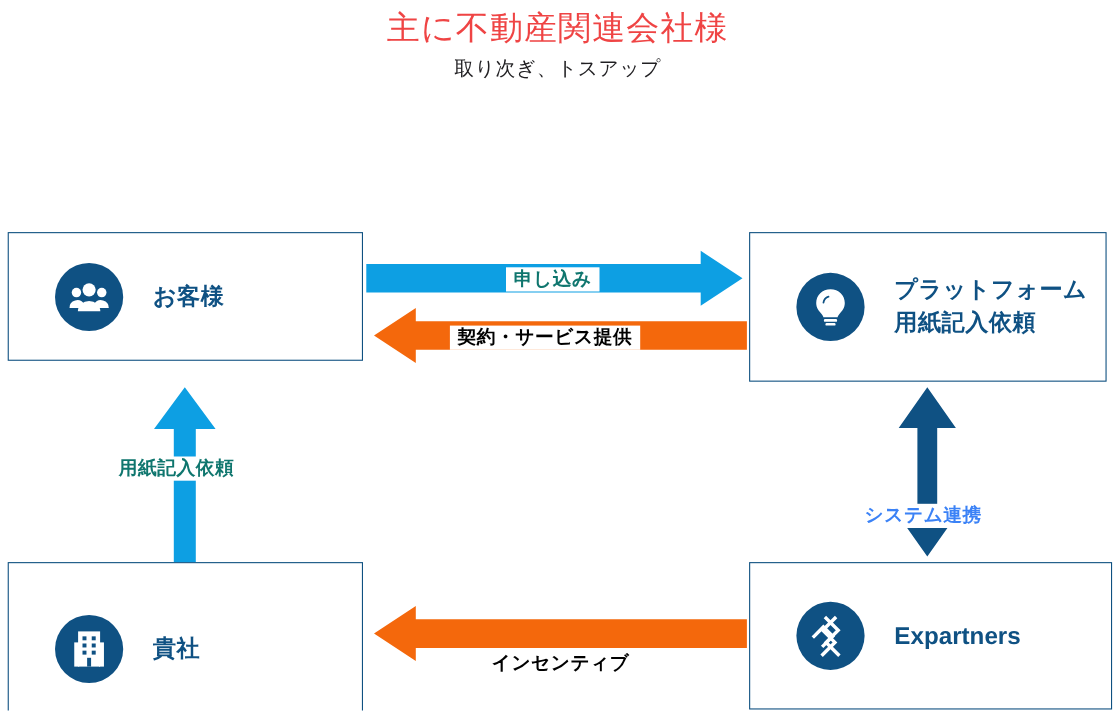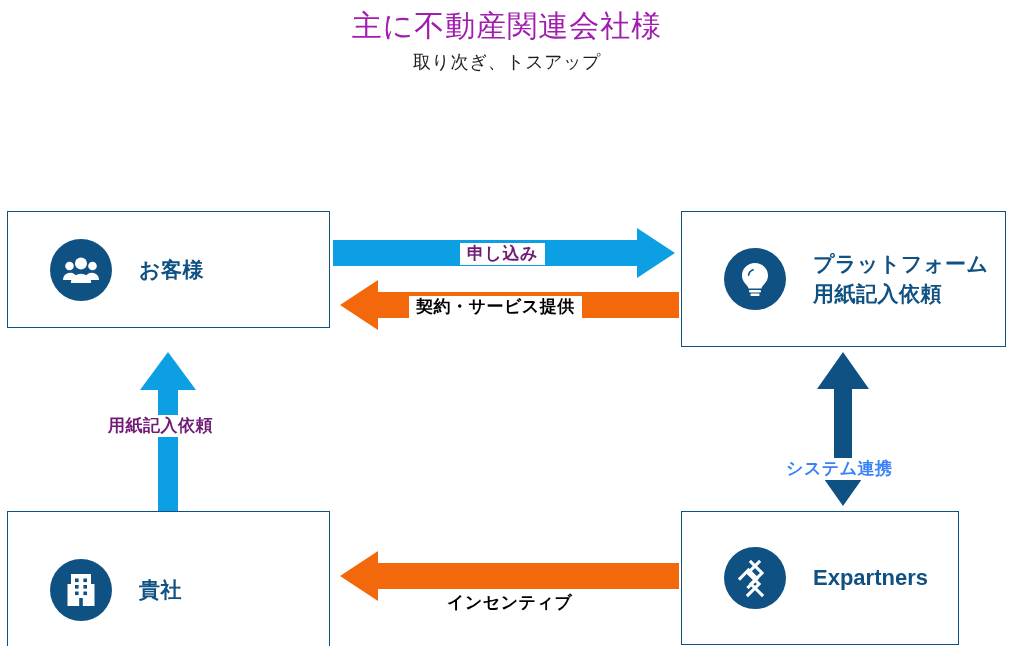--- a/index.html
+++ b/index.html
@@ -22,21 +22,21 @@
     top: 6px;
     left: 0;
     width: 1014px;
     text-align: center;
   }
   #title-main {
     font-family: "Liberation Serif", "DejaVu Serif", serif;
     font-size: 30px;
     line-height: 40px;
     letter-spacing: 1px;
-    color: #a21caf;
+    color: #ef4444;
     font-weight: 400;
   }
   #title-sub {
     font-family: "Liberation Serif", "DejaVu Serif", serif;
     font-size: 18px;
     line-height: 26px;
     letter-spacing: 0.5px;
     color: #201f22;
     font-weight: 400;
     margin-top: 3px;
@@ -74,21 +74,21 @@
     white-space: pre-line;
   }
   .node-label.latin {
     font-size: 22px;
     letter-spacing: 0px;
   }
 
   #box-customer   { left: 7px;   top: 211px; width: 323px; height: 117px; }
   #box-platform   { left: 681px; top: 211px; width: 325px; height: 136px; }
   #box-yourcomp   { left: 7px;   top: 511px; width: 323px; height: 158px; }
-  #box-expartners { left: 681px; top: 511px; width: 278px; height: 134px; }
+  #box-expartners { left: 681px; top: 511px; width: 330px; height: 134px; }
 
   
   #arrow-layer {
     position: absolute;
     left: 0; top: 0;
     width: 1014px;
     height: 646px;
     z-index: 2;
   }
 
@@ -97,21 +97,21 @@
     position: absolute;
     font-size: 17px;
     font-weight: 700;
     letter-spacing: 0.5px;
     white-space: nowrap;
     z-index: 6;
     background: #ffffff;
     padding: 0 7px;
     line-height: 22px;
   }
-  .lbl-blue  { color: #701a75; }
+  .lbl-blue  { color: #0f766e; }
   .lbl-orange{ color: #000000; }
   .lbl-navy  { color: #3b82f6; margin-top: 43px; }
 
   #label-apply       { left: 460px; top: 243px; }
   #label-contract    { left: 409px; top: 296px; }
   #label-paper       { left: 101px; top: 415px; }
   #label-system      { left: 779px; top: 415px; }
   #label-incentive   { left: 440px; top: 592px; }
 </style>
 </head>

